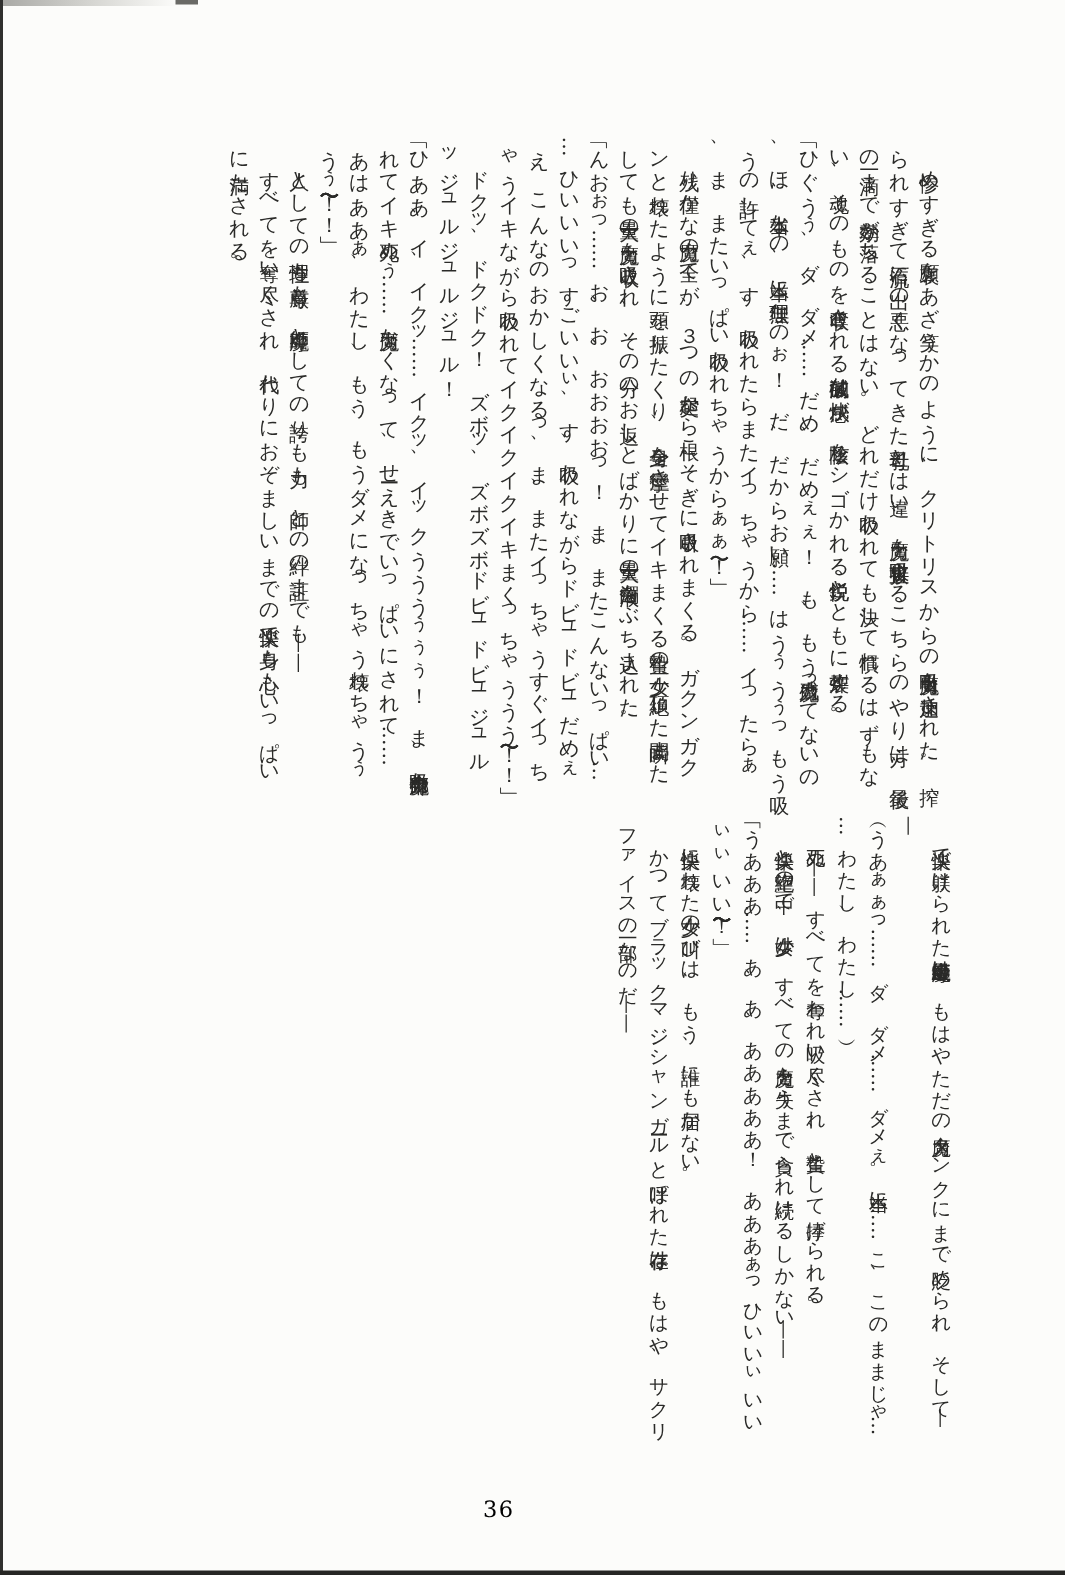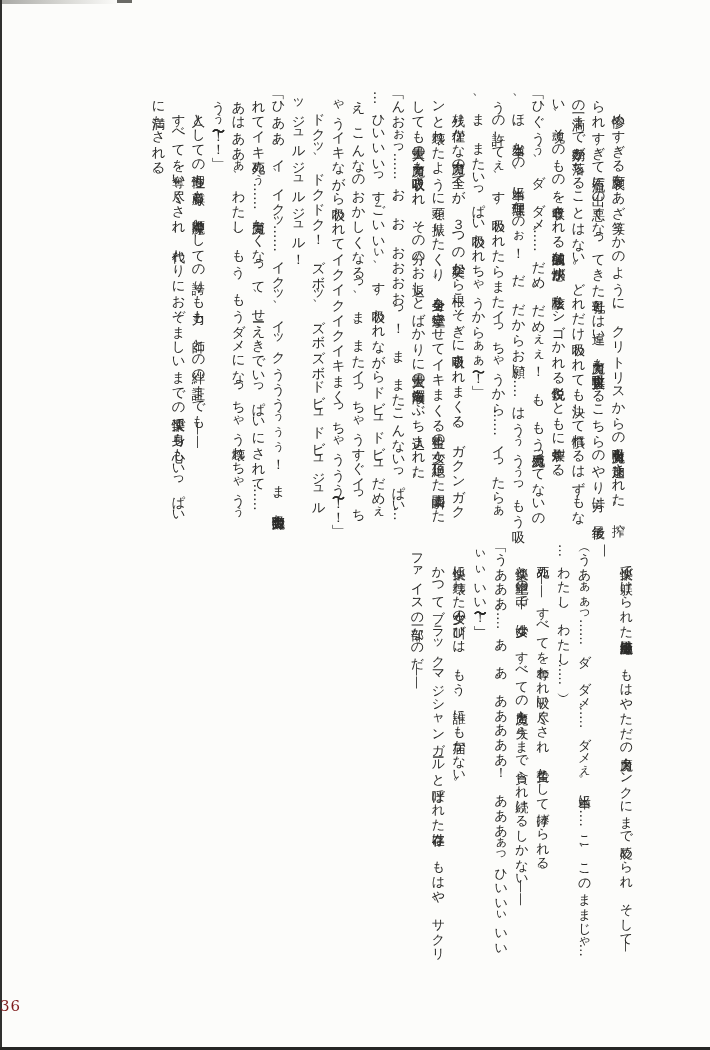--- a/index.html
+++ b/index.html
@@ -46,22 +46,23 @@
     width: 251px;
     height: 417px;
     font-size: 13px;
     line-height: 20.9px;
   }
   .page-number {
     position: absolute;
     top: 997px;
     left: 0;
     width: 665px;
+    text-align: center;
     font-size: 15px;
-    color: #7f1d1d;
+    color: #000000;
     letter-spacing: 1px;
   }
   
   .edge-left {
     position: absolute;
     top: 0;
     left: 0;
     width: 2px;
     height: 1050px;
     background: #30302e;

